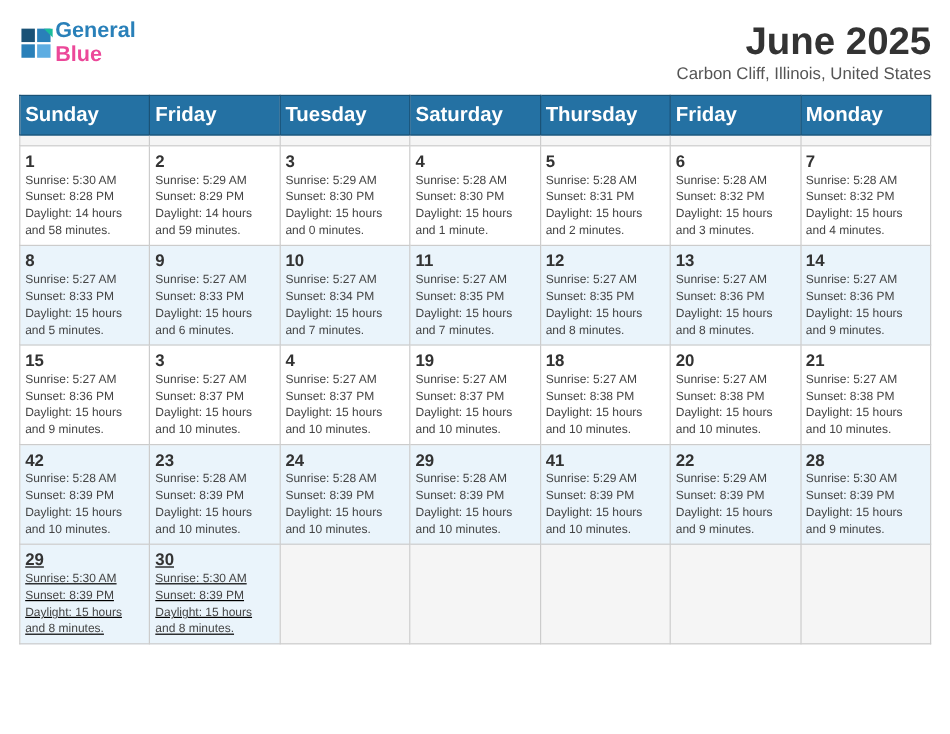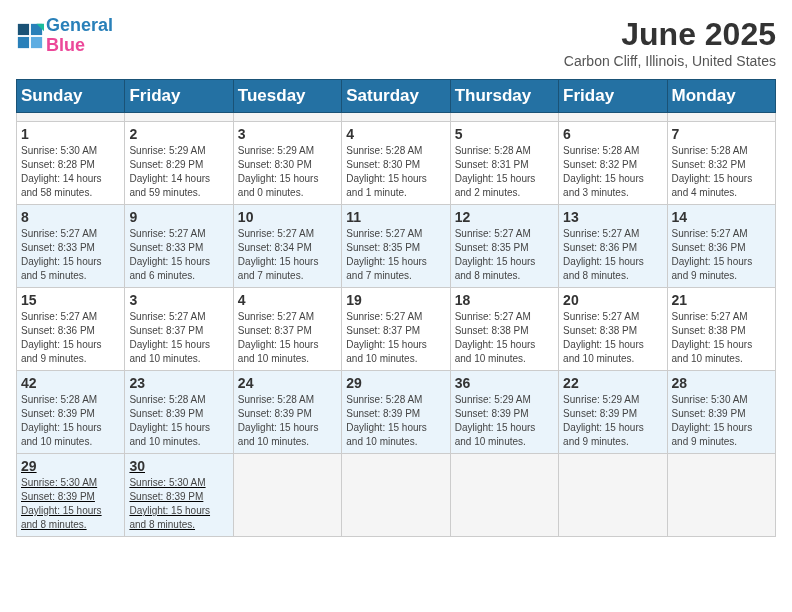--- a/index.html
+++ b/index.html
@@ -317,21 +317,21 @@
 and 10 minutes.</div>
         </td>
         <td>
           <span class="day-number">29</span>
           <div class="day-info" style="white-space: pre-line;">Sunrise: 5:28 AM
 Sunset: 8:39 PM
 Daylight: 15 hours
 and 10 minutes.</div>
         </td>
         <td>
-          <span class="day-number">36</span>
+          <span class="day-number">41</span>
           <div class="day-info" style="white-space: pre-line;">Sunrise: 5:29 AM
 Sunset: 8:39 PM
 Daylight: 15 hours
 and 10 minutes.</div>
         </td>
         <td>
           <span class="day-number">22</span>
           <div class="day-info" style="white-space: pre-line;">Sunrise: 5:29 AM
 Sunset: 8:39 PM
 Daylight: 15 hours

